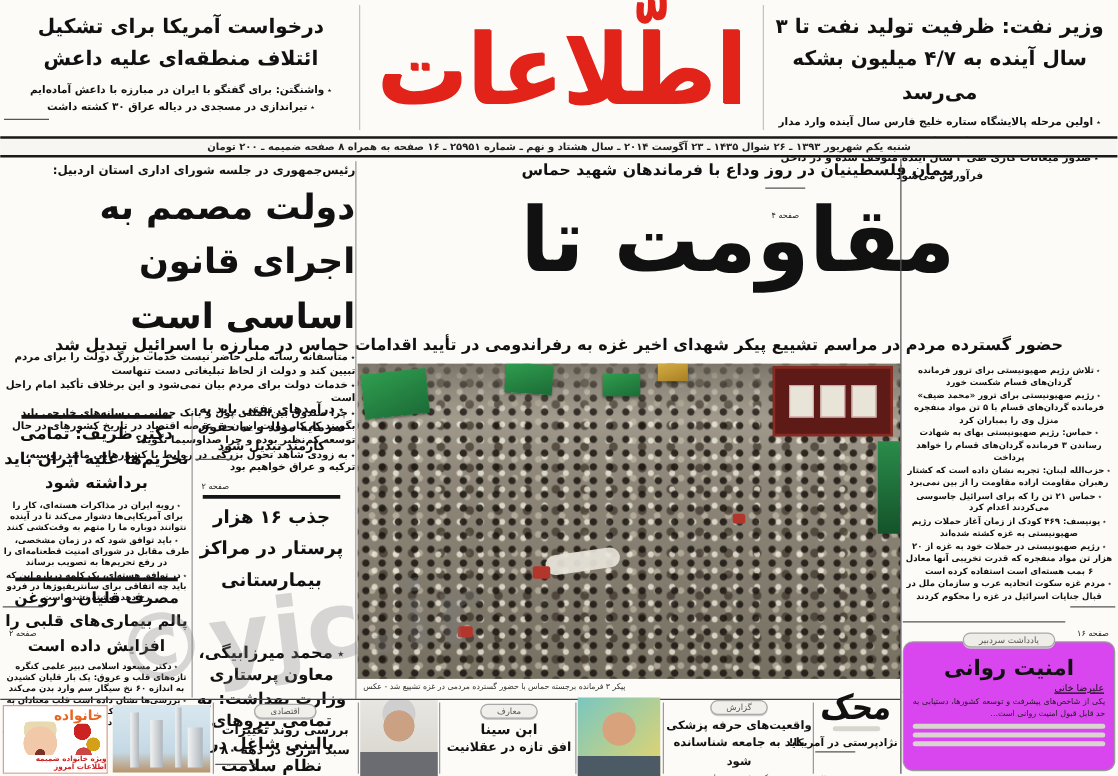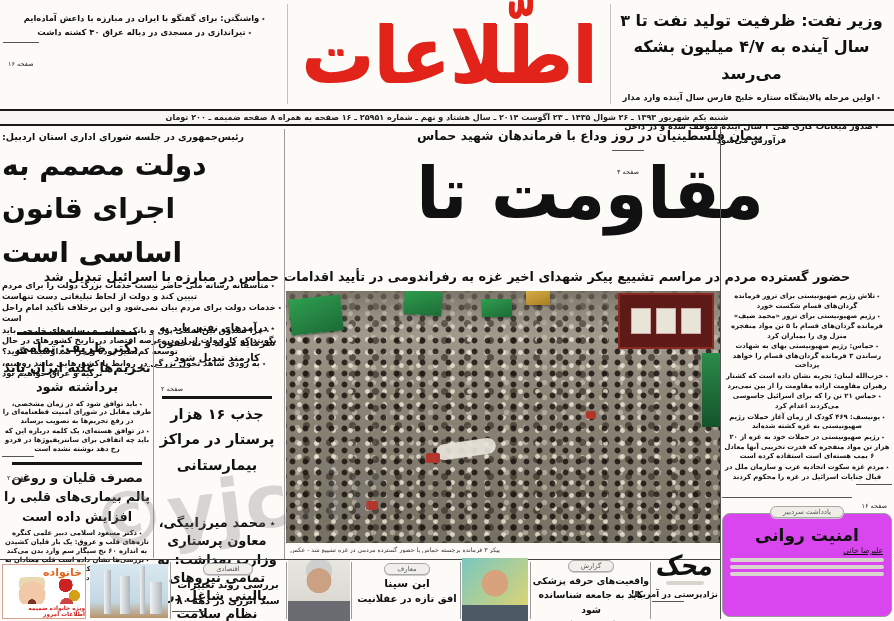--- a/index.html
+++ b/index.html
@@ -43,21 +43,21 @@
   
   .lead { left:288px; top:128px; width:604px; text-align:center; }
   .lead-kicker { font-size:12.5px; font-weight:bold; }
   .lead-headline {
     font-size:68px; font-weight:bold; letter-spacing:-2px;
     line-height:1.55; transform:scaleY(1.05);
   }
   .subhead { left:4px; top:269px; width:886px; text-align:center; font-size:12.8px; font-weight:bold; white-space:nowrap; }
 
   
-  .pres { left:2px; top:131px; width:282px; text-align:left; }
+  .pres { left:2px; top:131px; width:282px; text-align:right; }
   .pres-kicker { font-size:9.5px; font-weight:bold; }
   .pres-head { font-size:28px; font-weight:bold; line-height:1.55; margin:2px 0 6px; }
   .pres .bl { font-size:8.2px; line-height:1.3; margin-bottom:1px; }
 
   .rule-bar { height:3px; background:#151515; margin:0 auto 3px; }
 
   
   .zarif { left:2px; top:332px; width:150px; text-align:center; }
   .zarif-head { font-size:13px; font-weight:bold; line-height:1.5; margin-bottom:3px; }
   .zarif .bl { font-size:6.9px; line-height:1.3; margin-bottom:1px; }
@@ -181,20 +181,21 @@
     left:-6px; top:462px; width:490px; text-align:center;
     font-size:74px; font-weight:bold; color:rgba(125,125,125,.30);
     transform:rotate(-7deg); direction:ltr; letter-spacing:2px;
     z-index:60; pointer-events:none;
   }
 </style>
 </head>
 <body>
 
 <div class="abs top-art top-left-art">
+  <div class="top-head">درخواست آمریکا برای تشکیل ائتلاف منطقه‌ای علیه داعش</div>
   <div class="top-bullets">
     <p class="bl">واشنگتن: برای گفتگو با ایران در مبارزه با داعش آماده‌ایم</p>
     <p class="bl">تیراندازی در مسجدی در دیاله عراق ۳۰ کشته داشت</p>
   </div>
   <div class="pref-row"><span class="pref">صفحه ۱۶</span></div>
 </div>
 
 <div class="abs vsep" style="left:287px; top:4px; height:100px;"></div>
 
 <div class="abs masthead">
@@ -227,20 +228,21 @@
   <div class="pres-head">دولت مصمم به اجرای قانون اساسی است</div>
   <p class="bl">متأسفانه رسانه ملی حاضر نیست خدمات بزرگ دولت را برای مردم تبیین کند و دولت از لحاظ تبلیغاتی دست تنهاست</p>
   <p class="bl">خدمات دولت برای مردم بیان نمی‌شود و این برخلاف تأکید امام راحل است</p>
   <p class="bl">چرا صندوق بین‌المللی پول و بانک جهانی و رسانه‌های خارجی باید بگویند که کار دولت ایران در عرصه اقتصاد در تاریخ کشورهای در حال توسعه کم‌نظیر بوده و چرا صداوسیما نگوید؟</p>
   <p class="bl">به زودی شاهد تحول بزرگی در روابط با کشورهایی مانند روسیه، ترکیه و عراق خواهیم بود</p>
 </div>
 
 <div class="abs zarif">
   <div class="rule-bar" style="width:120px;"></div>
   <div class="zarif-head">دکتر ظریف: تمامی تحریم‌ها علیه ایران باید برداشته شود</div>
+  <p class="bl">رویه ایران در مذاکرات هسته‌ای، کار را برای آمریکایی‌ها دشوار می‌کند تا در آینده نتوانند دوباره ما را متهم به وقت‌کشی کنند</p>
   <p class="bl">باید توافق شود که در زمان مشخصی، طرف مقابل در شورای امنیت قطعنامه‌ای را در رفع تحریم‌ها به تصویب برساند</p>
   <p class="bl">در توافق هسته‌ای، یک کلمه درباره این که باید چه اتفاقی برای سانتریفیوژها در فردو رخ دهد نوشته نشده است</p>
   <div class="pref-row"><span class="pref">صفحه ۲</span></div>
 </div>
 
 <div class="abs health">
   <div class="rule-bar" style="width:130px;"></div>
   <div class="health-head">مصرف قلیان و روغن پالم بیماری‌های قلبی را افزایش داده است</div>
   <p class="bl">دکتر مسعود اسلامی دبیر علمی کنگره تازه‌های قلب و عروق: یک بار قلیان کشیدن به اندازه ۶۰ نخ سیگار سم وارد بدن می‌کند</p>
   <p class="bl">بررسی‌ها نشان داده است قلب معتادان به شیشه که به مراکز درمانی مراجعه کردند فقط ۱۵ درصد کار می‌کند</p>
@@ -297,20 +299,21 @@
     <span class="ln"></span>
   </div>
   <div class="defense-head">وداع باشکوه مردم عزادار ایران با شهدای دفاع مقدس</div>
   <div class="pref-row"><span class="pref">صفحه ۱۳</span></div>
 </div>
 
 <div class="abs editor-box">
   <div class="editor-tag">یادداشت سردبیر</div>
   <div class="editor-head">امنیت روانی</div>
   <div class="editor-byline">علیرضا خانی</div>
+  <div class="editor-body">یکی از شاخص‌های پیشرفت و توسعه کشورها، دستیابی به حد قابل قبول امنیت روانی است...</div>
   <div class="skel"></div>
   <div class="skel"></div>
   <div class="skel"></div>
 </div>
 
 <div class="abs hline" style="left:0; top:559px; width:720px;"></div>
 <div class="abs vline" style="left:170px; top:562px; height:57px;"></div>
 <div class="abs vline" style="left:286px; top:562px; height:57px;"></div>
 <div class="abs vline" style="left:351px; top:562px; height:57px;"></div>
 <div class="abs vline" style="left:460px; top:562px; height:57px;"></div>

